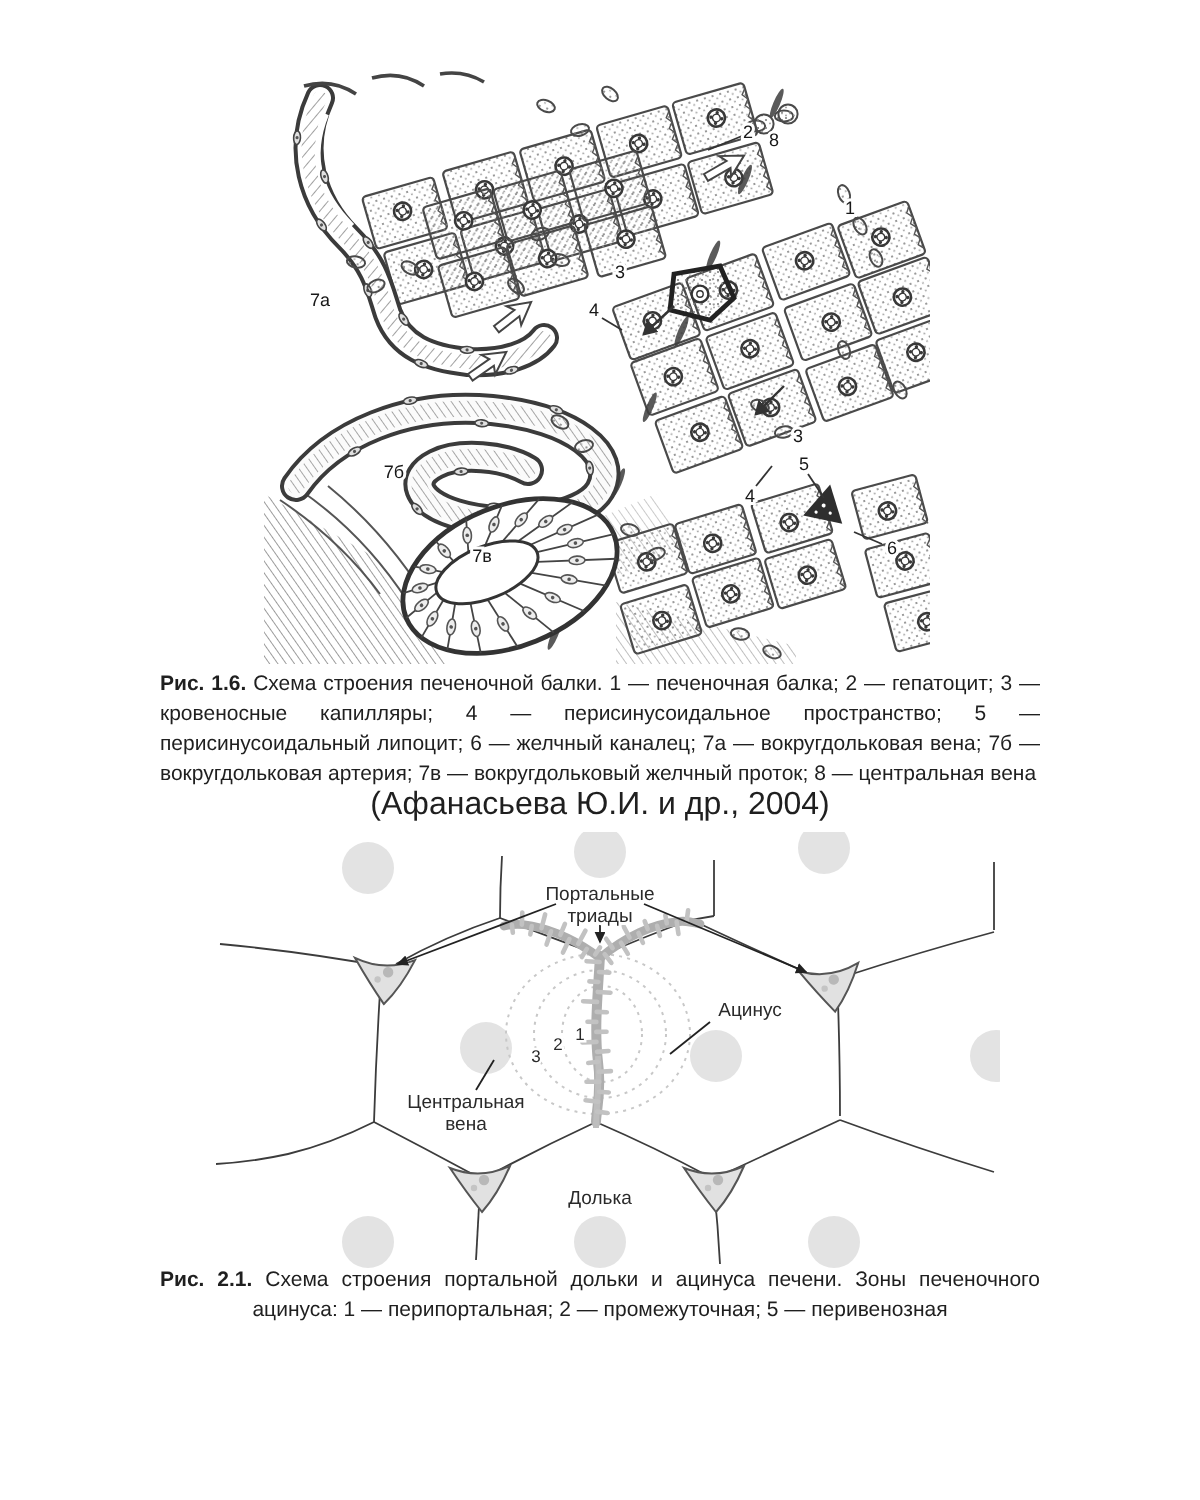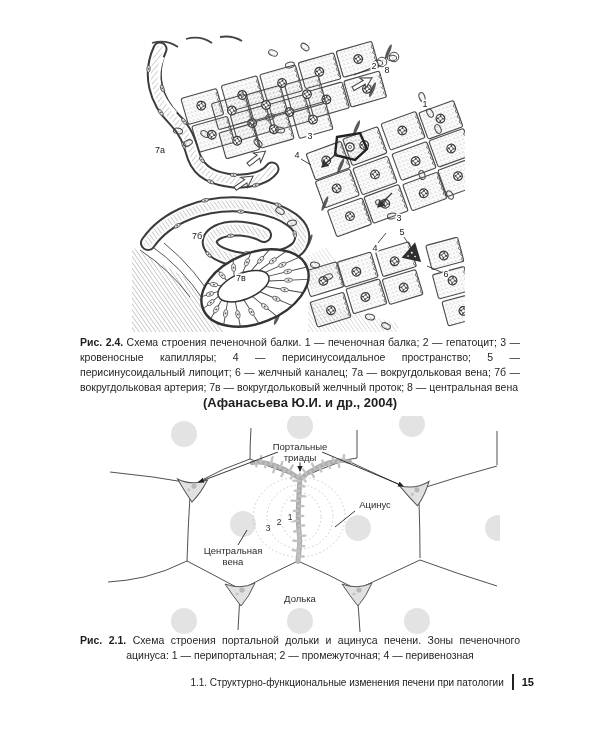--- a/index.html
+++ b/index.html
@@ -6,21 +6,21 @@
   .page{position:relative;width:600px;height:750px;background:#fff;overflow:hidden;
         font-family:"Liberation Sans",sans-serif;color:#1a1a1a;}
   .fig{position:absolute;}
   #fig16{left:130px;top:35px;}
   #fig17{left:108px;top:416px;}
   .caption{position:absolute;left:80px;width:440px;}
   #cap16{top:335px;}
   #cap17{top:633px;}
   .caption p{margin:0;font-size:10.5px;line-height:15px;text-align:justify;color:#1f1f1f;}
   .caption p.center-last{text-align-last:center;}
-  .caption .credit{font-size:13px;line-height:15px;text-align:center;color:#1f1f1f;font-weight:bold;}
+  .caption .credit{font-size:16px;line-height:15px;text-align:center;color:#1f1f1f;}
   .footer{position:absolute;top:674px;right:66px;display:flex;align-items:center;gap:8px;}
   .footer .sec{font-size:10px;color:#222;}
   .footer .bar{width:2px;height:16px;background:#222;}
   .footer .num{font-size:11px;font-weight:bold;color:#111;}
   svg text{font-family:"Liberation Sans",sans-serif;}
   .numlab{font-size:9px;fill:#181818;paint-order:stroke;stroke:#ffffff;stroke-width:3px;}
   .lab17{font-size:9.5px;fill:#2a2a2a;paint-order:stroke;stroke:#ffffff;stroke-width:3px;}
   .zone{font-size:8.5px;fill:#2a2a2a;paint-order:stroke;stroke:#ffffff;stroke-width:2.5px;}
 </style>
 </head>
@@ -665,21 +665,21 @@
     <text class="numlab" x="269" y="186" text-anchor="middle">3</text>
     <text class="numlab" x="272" y="200" text-anchor="middle">5</text>
     <text class="numlab" x="245" y="216" text-anchor="middle">4</text>
     <text class="numlab" x="316" y="242" text-anchor="middle">6</text>
     <text class="numlab" x="30" y="118" text-anchor="middle">7а</text>
     <text class="numlab" x="67" y="204" text-anchor="middle">7б</text>
     <text class="numlab" x="111" y="246" text-anchor="middle">7в</text>
   </svg>
 
   <div id="cap16" class="caption">
-    <p><b>Рис. 2.4.</b>
+    <p><b>Рис. 1.6.</b>
        <span>Схема строения печеночной балки. 1 — печеночная балка; 2 — гепатоцит; 3 — кровеносные капилляры; 4 — перисинусоидальное пространство; 5 — перисинусоидальный липоцит; 6 — желчный каналец; 7а — вокругдольковая вена; 7б — вокругдольковая артерия; 7в — вокругдольковый желчный проток; 8 — центральная вена</span></p>
     <div class="credit">(Афанасьева Ю.И. и др., 2004)</div>
   </div>
 
   <svg id="fig17" class="fig" width="392" height="218" viewBox="0 0 392 218">
     <defs>
       <g id="triad">
         <path d="M-15,-7 Q0,-1 15,-8 Q9,6 1,15 Q-7,5 -15,-7 Z" fill="#e1e1e1" stroke="#555" stroke-width="1"></path>
         <circle cx="2" cy="-1" r="2.6" fill="#b8b8b8"></circle>
         <circle cx="-3" cy="3" r="1.6" fill="#c4c4c4"></circle>
@@ -792,22 +792,17 @@
     <text class="lab17" x="125" y="138" text-anchor="middle">Центральная</text>
     <text class="lab17" x="125" y="149" text-anchor="middle">вена</text>
     <text class="lab17" x="192" y="186" text-anchor="middle">Долька</text>
     <text class="zone" x="182" y="104" text-anchor="middle">1</text>
     <text class="zone" x="171" y="109" text-anchor="middle">2</text>
     <text class="zone" x="160" y="115" text-anchor="middle">3</text>
   </svg>
 
   <div id="cap17" class="caption">
     <p class="center-last"><b>Рис. 2.1.</b>
-      <span>Схема строения портальной дольки и ацинуса печени. Зоны печеночного ацинуса: 1 — перипортальная; 2 — промежуточная; 4 — перивенозная</span></p>
+      <span>Схема строения портальной дольки и ацинуса печени. Зоны печеночного ацинуса: 1 — перипортальная; 2 — промежуточная; 5 — перивенозная</span></p>
   </div>
 
-  <div class="footer">
-    <span class="sec">1.1. Структурно-функциональные изменения печени при патологии</span>
-    <span class="bar"></span>
-    <b class="num">15</b>
-  </div>
 
 </div>
 
 </body></html>

